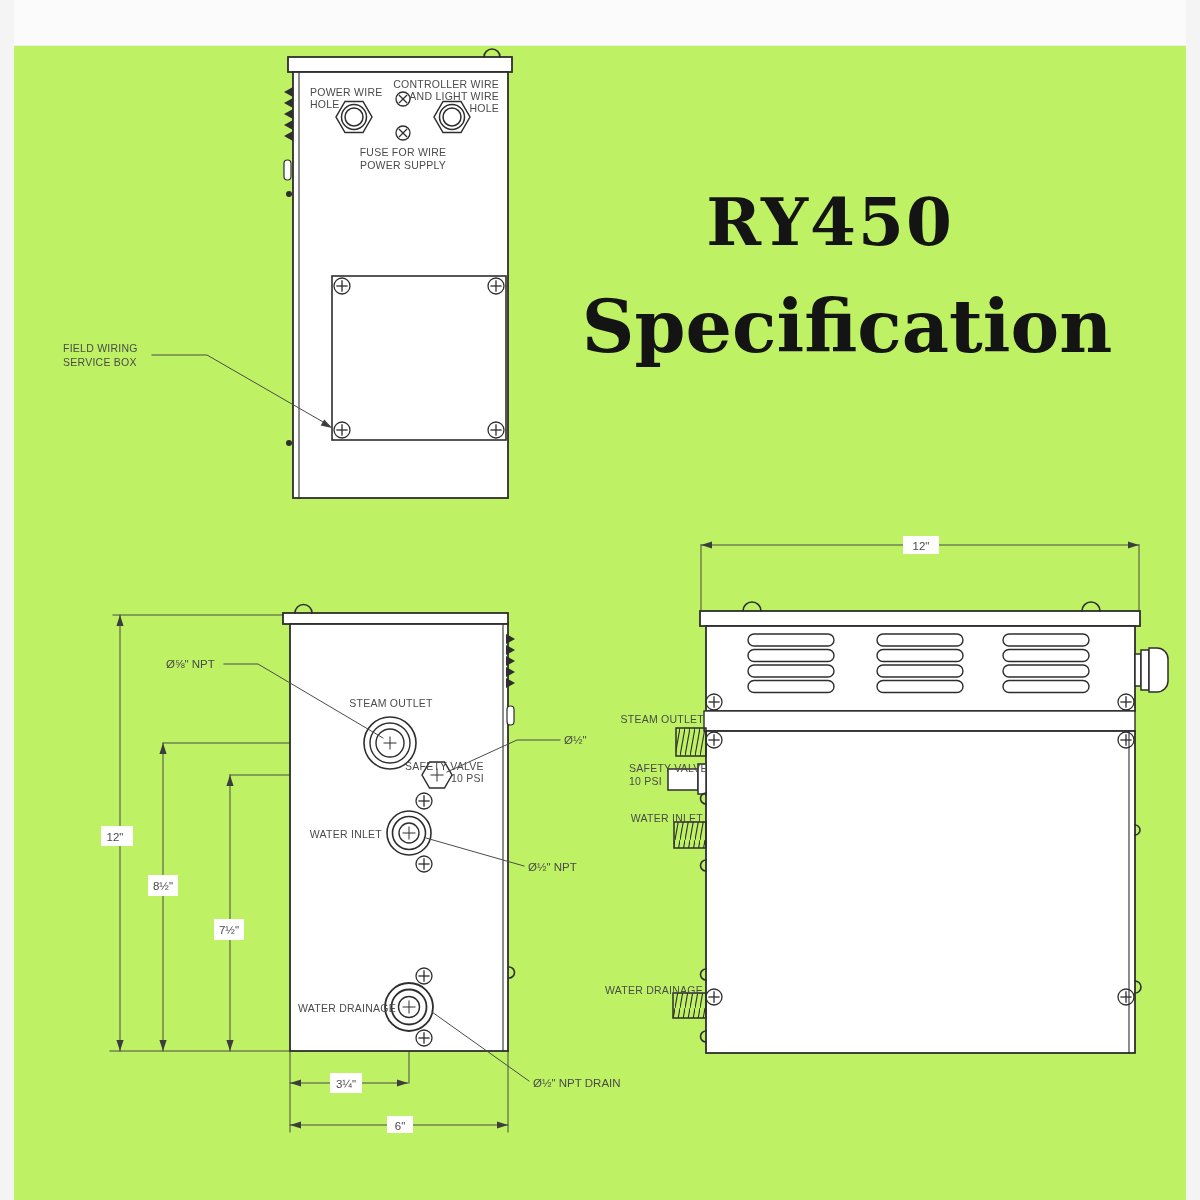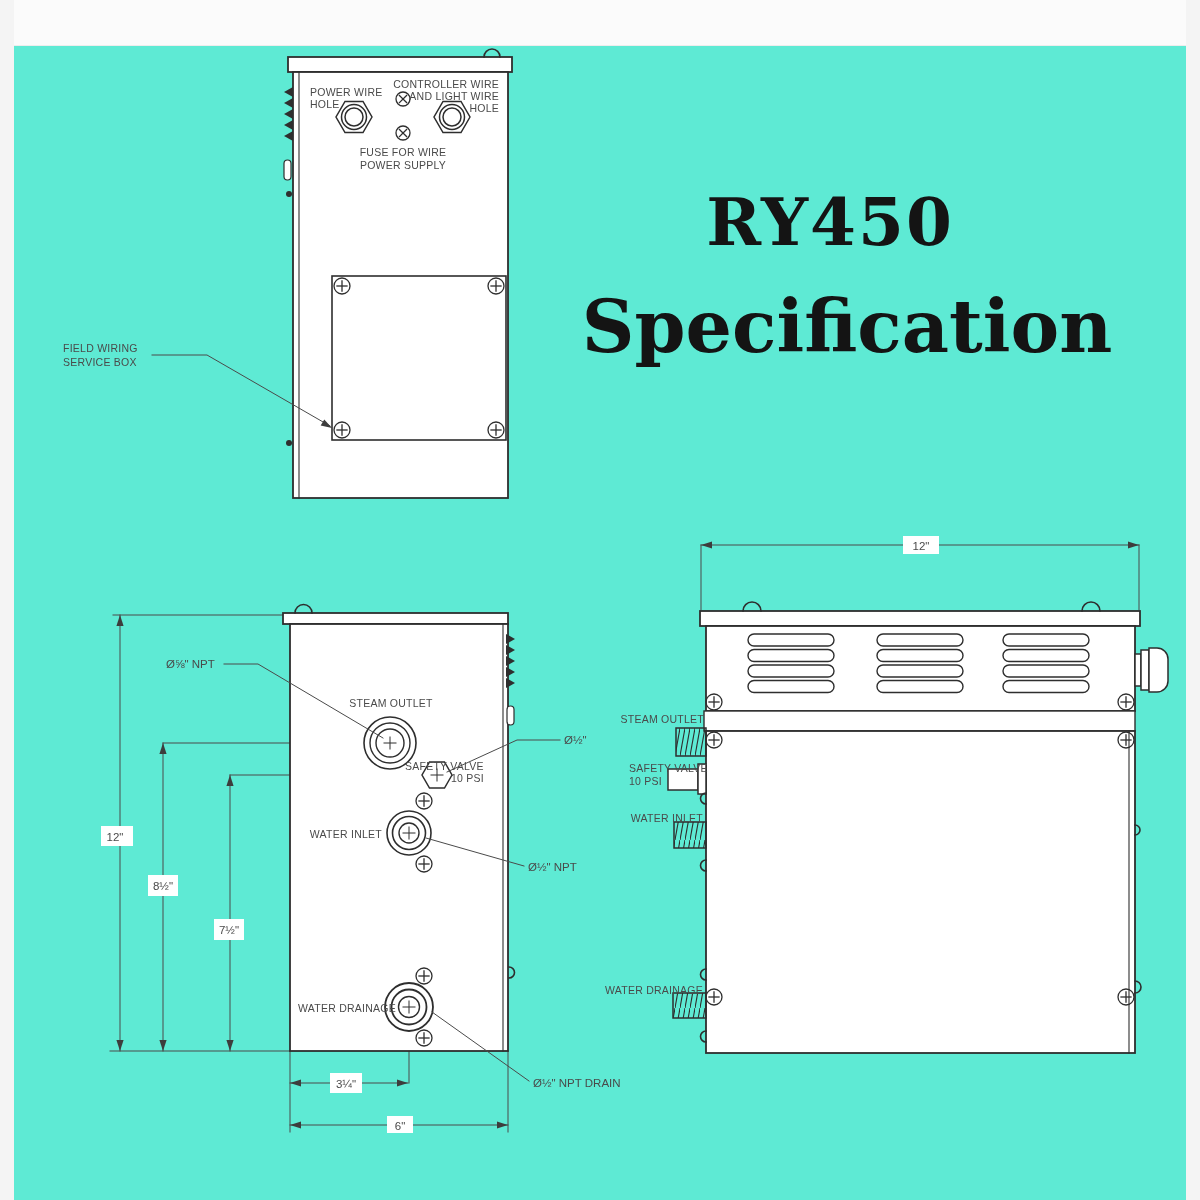--- a/index.html
+++ b/index.html
@@ -1,16 +1,16 @@
 <!DOCTYPE html>
 <html><head>
 <meta charset="utf-8">
 <style>
   html,body{margin:0;padding:0;background:#fff;}
-  .page{position:relative;width:1200px;height:1200px;background:#5eead4;overflow:hidden;
+  .page{position:relative;width:1200px;height:1200px;background:#bef264;overflow:hidden;
         font-family:"Liberation Sans",sans-serif;}
   .edge{position:absolute;top:0;bottom:0;width:14px;background:#f4f4f4;}
   .edge.left{left:0}.edge.right{right:0}
   .topband{position:absolute;left:0;right:0;top:0;height:45px;background:#fbfbfb;border-bottom:1px solid #ededed;}
   svg{position:absolute;left:0;top:0;}
   .lbl{font-family:"Liberation Sans",sans-serif;font-size:10.5px;fill:#4a4a4a;letter-spacing:.25px;}
   .dimtxt{font-family:"Liberation Sans",sans-serif;font-size:11.5px;fill:#4a4a4a;}
   .ttl{font-family:"DejaVu Serif","Liberation Serif",serif;font-weight:bold;fill:#141414;}
 </style>
 </head>

